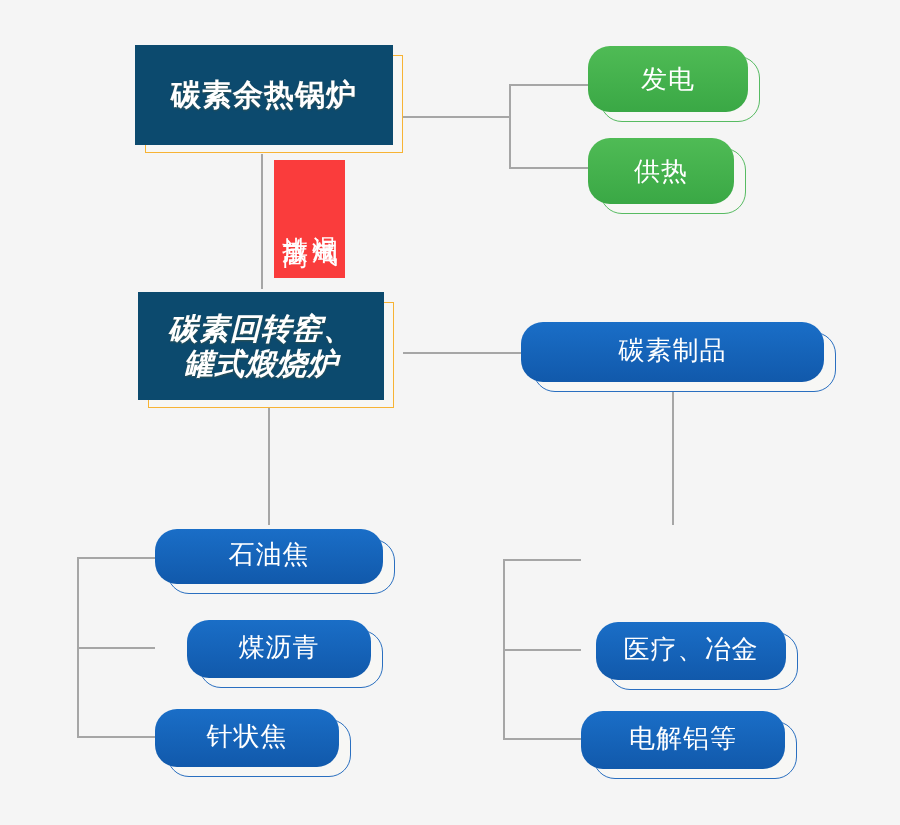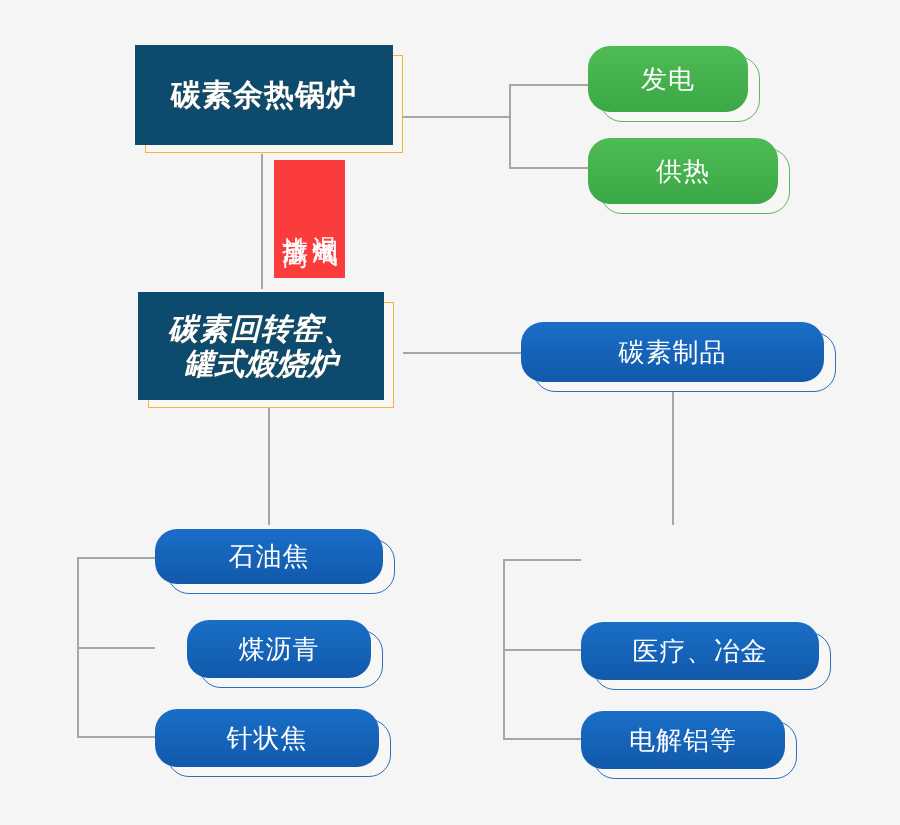--- a/index.html
+++ b/index.html
@@ -110,20 +110,21 @@
 
   .green .pill-outline { border: 1.2px solid #57bb62; }
   .green .pill-box {
     background: #4cb850;
     background: linear-gradient(180deg,#4fbb55 0%,#3aa845 100%);
   }
   .blue .pill-outline { border: 1.2px solid #2a6fc0; }
   .blue .pill-box {
     background: #1565c0;
     background: linear-gradient(180deg,#1a6ec7 0%,#1159ab 100%);
+    font-family: Liberation Mono, monospace;
   }
 </style>
 </head>
 <body>
 
 <div id="canvas">
 
   <div class="line h" style="left:400px; top:116px; width:110px;"></div>
   <div class="line v" style="left:509px; top:84px; height:85px;"></div>
   <div class="line h" style="left:509px; top:84px; width:80px;"></div>
@@ -165,21 +166,21 @@
     </div>
   </div>
 
   <div class="pill-wrap green" style="left:588px; top:46px; width:160px; height:66px;">
     <div class="pill-outline"></div>
     <div class="pill-box">
       <span class="node-label">发电</span>
     </div>
   </div>
 
-  <div class="pill-wrap green" style="left:588px; top:138px; width:190px; height:66px;">
+  <div class="pill-wrap green" style="left:588px; top:138px; width:146px; height:66px;">
     <div class="pill-outline"></div>
     <div class="pill-box">
       <span class="node-label">供热</span>
     </div>
   </div>
 
   <div class="pill-wrap blue" style="left:521px; top:322px; width:303px; height:60px;">
     <div class="pill-outline"></div>
     <div class="pill-box">
       <span class="node-label">碳素制品</span>
@@ -193,29 +194,29 @@
     </div>
   </div>
 
   <div class="pill-wrap blue" style="left:155px; top:620px; width:184px; height:58px;margin-left:32px;">
     <div class="pill-outline"></div>
     <div class="pill-box">
       <span class="node-label">煤沥青</span>
     </div>
   </div>
 
-  <div class="pill-wrap blue" style="left:155px; top:709px; width:184px; height:58px;padding-left:40px;">
+  <div class="pill-wrap blue" style="left:155px; top:709px; width:184px; height:58px;">
     <div class="pill-outline"></div>
     <div class="pill-box">
       <span class="node-label">针状焦</span>
     </div>
   </div>
 
 
-  <div class="pill-wrap blue" style="left:581px; top:622px; width:190px; height:58px;padding-left:48px;">
+  <div class="pill-wrap blue" style="left:596px; top:622px; width:190px; height:58px;">
     <div class="pill-outline"></div>
     <div class="pill-box">
       <span class="node-label">医疗、冶金</span>
     </div>
   </div>
 
   <div class="pill-wrap blue" style="left:581px; top:711px; width:204px; height:58px;">
     <div class="pill-outline"></div>
     <div class="pill-box">
       <span class="node-label">电解铝等</span>

